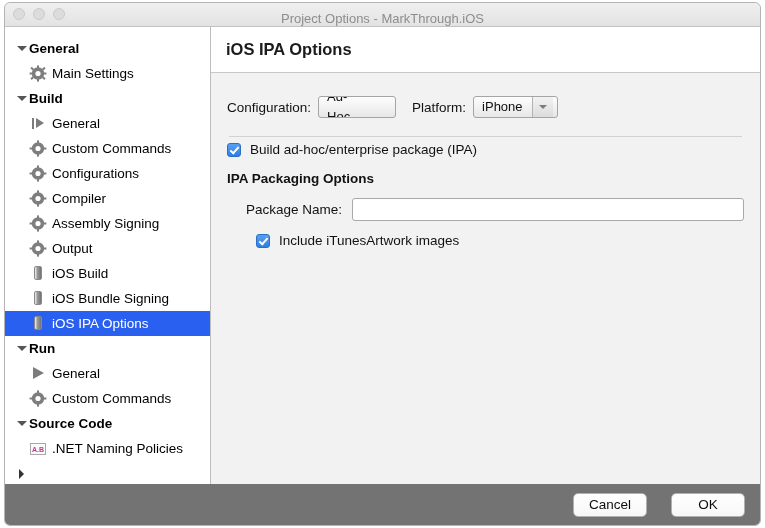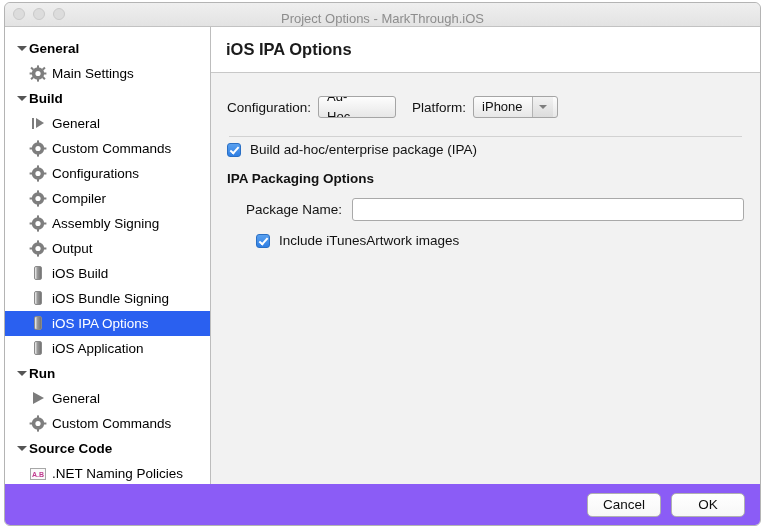--- a/index.html
+++ b/index.html
@@ -358,28 +358,28 @@
     display: block;
     width: 2px; height: 2px;
   }
   .browse .dots i:nth-child(1) { background: #8a4a4a; }
   .browse .dots i:nth-child(2) { background: #4a5d8a; }
   .browse .dots i:nth-child(3) { background: #8a4a4a; }
 
   
   .footer {
     flex: 0 0 42px;
-    background: #8b5cf6;
+    background: #737373;
     border-top: 1px solid #c6c6c6;
     display: flex;
     align-items: center;
     justify-content: flex-end;
     padding-right: 15px;
     box-sizing: border-box;
-    gap: 10px;
+    gap: 24px;
   }
   .btn {
     min-width: 74px;
     height: 24px;
     border: 1px solid #b0b0b0;
     border-radius: 5px;
     background: linear-gradient(to bottom,#ffffff 0%,#f7f7f7 100%);
     font-size: 13.5px;
     color: #0d0d0d;
     display: flex;
@@ -532,24 +532,20 @@
         <div class="row">
           <span class="ic ic-phone indent1"></span>
           <span class="lbl">iOS Bundle Signing</span>
         </div>
 
         <div class="row selected">
           <span class="ic ic-phone indent1"></span>
           <span class="lbl">iOS IPA Options</span>
         </div>
 
-        <div class="row">
-          <span class="ic ic-phone indent1"></span>
-          <span class="lbl">iOS Application</span>
-        </div>
 
         <div class="row group">
           <span class="disc down"></span>
           <span class="lbl">Run</span>
         </div>
 
         <div class="row">
           <span class="ic ic-run indent1"></span>
           <span class="lbl">General</span>
         </div>

